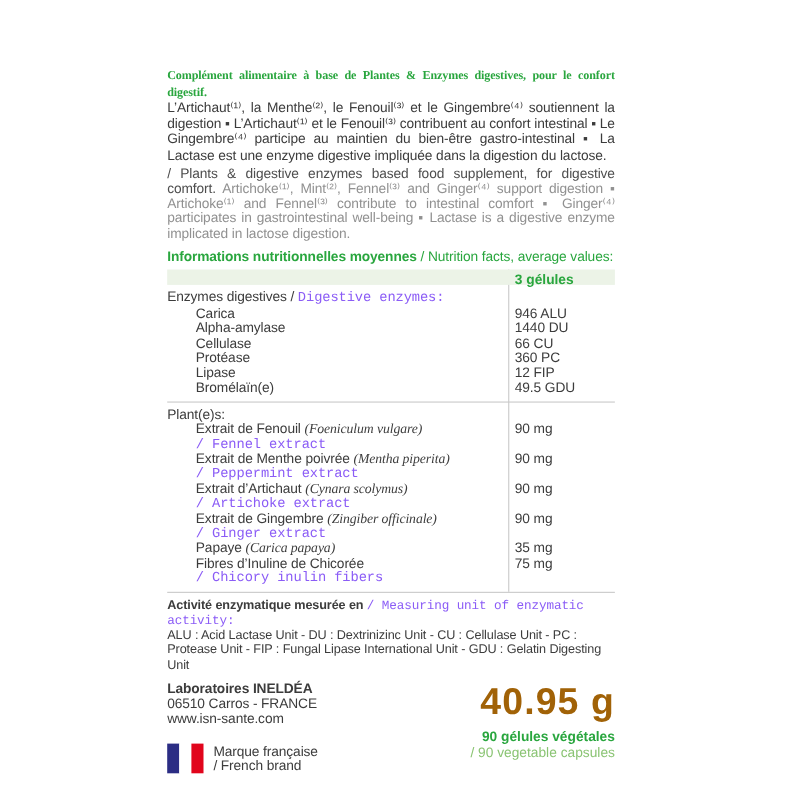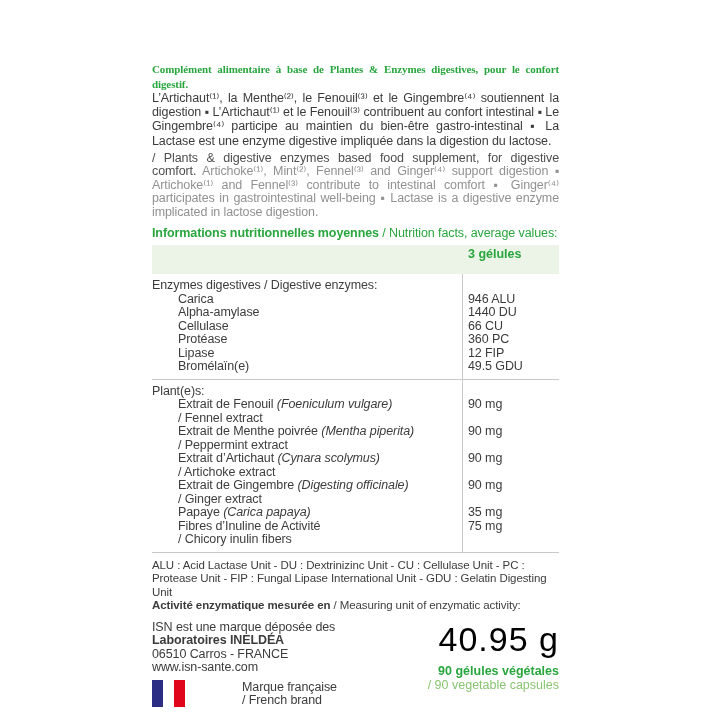--- a/index.html
+++ b/index.html
@@ -21,45 +21,45 @@
     color:#3c3c3c; letter-spacing:-0.1px;
   }
   .para.en { color:#919191; margin-top:4px; line-height:13.5px; }
   .lead { color:#4e4e4e; }
 
   .nutri-heading { margin-top:7px; font-size:12.5px; line-height:14px; color:#29a63e; letter-spacing:-0.1px; }
   .nutri-heading .bold { font-weight:bold; }
 
   .table { position:relative; margin-top:5px; border-bottom:1px solid #c9c9c9; padding-bottom:5px; }
   .vline { position:absolute; left:310px; top:0; bottom:0; width:1px; background:#c9c9c9; }
-  .thead { height:29px; background:#ecf3e7; position:relative; }
+  .thead { height:14px; background:#ecf3e7; position:relative; }
   .th-value { position:absolute; left:316px; top:0; line-height:19px; color:#29a63e; font-weight:bold; font-size:12.5px; }
   .rows { padding-top:5px; }
   .row { position:relative; font-size:12.5px; line-height:13.5px; color:#3c3c3c; letter-spacing:-0.1px; }
   .row .val { position:absolute; left:316px; top:0; white-space:nowrap; }
   .indent { padding-left:26px; }
-  .gray { color:#404040; }
+  .gray { color:#8b5cf6;font-family:Liberation Mono, monospace; }
   .sect-divider { border-top:1px solid #c9c9c9; margin:5px 0; }
-  .latin { font-style:italic; }
+  .latin { font-style:italic;font-family:Liberation Serif, serif; }
 
   .footnote { margin-top:6px; font-size:11.5px; line-height:13.5px; color:#3c3c3c; letter-spacing:-0.1px; }
   .footnote .bold { font-weight:bold; }
 
   .footer { margin-top:8px; display:flex; justify-content:space-between; align-items:flex-start; }
   .company-block { font-size:12.5px; line-height:13.5px; color:#3c3c3c; letter-spacing:-0.1px; }
   .company-name { font-weight:bold; }
-  .brand-row { display:flex; margin-top:5px;gap:48px; }
+  .brand-row { display:flex; margin-top:15px; }
   .flag { display:flex; width:33px; height:27px; flex:0 0 auto; }
   .flag .b { width:11px; background:#2b2d84; }
   .flag .w { width:11px; background:#ffffff; }
   .flag .r { width:11px; background:#e1051c; }
   .brand-text { margin-left:9px; font-size:12.5px; line-height:13.5px; color:#3c3c3c; padding-top:1px; }
 
   .weight-block { text-align:right; padding-top:3px; }
-  .net-weight { font-size:34px; line-height:31px; font-weight:400; color:#000000; letter-spacing:1px; white-space:nowrap; }
+  .net-weight { font-size:34px; line-height:31px; font-weight:700; color:#a16207; letter-spacing:1px; white-space:nowrap; }
   .capsules-fr { margin-top:10px; color:#29a63e; font-weight:bold; font-size:12.5px; line-height:13px; }
   .capsules-en { color:#8ac473; font-size:12.5px; line-height:13px; margin-top:1px; }
 </style>
 </head>
 <body>
 
 <div class="page">
   <div class="content">
 
     <p class="title">Complément alimentaire à base de Plantes &amp; Enzymes digestives, pour le confort digestif.</p>
@@ -94,40 +94,39 @@
 
         <div class="row indent"><span>Extrait de Fenouil </span><span class="latin">(Foeniculum vulgare)</span><span class="val">90 mg</span></div>
         <div class="row indent gray">/ Fennel extract</div>
 
         <div class="row indent"><span>Extrait de Menthe poivrée </span><span class="latin">(Mentha piperita)</span><span class="val">90 mg</span></div>
         <div class="row indent gray">/ Peppermint extract</div>
 
         <div class="row indent"><span>Extrait d’Artichaut </span><span class="latin">(Cynara scolymus)</span><span class="val">90 mg</span></div>
         <div class="row indent gray">/ Artichoke extract</div>
 
-        <div class="row indent"><span>Extrait de Gingembre </span><span class="latin">(Digesting officinale)</span><span class="val">90 mg</span></div>
+        <div class="row indent"><span>Extrait de Gingembre </span><span class="latin">(Zingiber officinale)</span><span class="val">90 mg</span></div>
         <div class="row indent gray">/ Ginger extract</div>
 
         <div class="row indent"><span>Papaye </span><span class="latin">(Carica papaya)</span><span class="val">35 mg</span></div>
 
-        <div class="row indent"><span>Fibres d’Inuline de Activité</span><span class="latin"></span><span class="val">75 mg</span></div>
+        <div class="row indent"><span>Fibres d’Inuline de Chicorée</span><span class="latin"></span><span class="val">75 mg</span></div>
         <div class="row indent gray">/ Chicory inulin fibers</div>
 
       </div>
     </div>
 
     <div class="footnote">
+      <div><span class="bold">Activité enzymatique mesurée en </span><span class="gray">/ Measuring unit of enzymatic activity:</span></div>
       <div>ALU : Acid Lactase Unit - DU : Dextrinizinc Unit - CU : Cellulase Unit - PC : Protease Unit - FIP : Fungal Lipase International Unit - GDU : Gelatin Digesting Unit</div>
-      <div><span class="bold">Activité enzymatique mesurée en </span><span class="gray">/ Measuring unit of enzymatic activity:</span></div>
     </div>
 
     <div class="footer">
 
       <div class="company-block">
-        <div>ISN est une marque déposée des</div>
         <div class="company-name">Laboratoires INELDÉA</div>
         <div>06510 Carros - FRANCE</div>
         <div>www.isn-sante.com</div>
         <div class="brand-row">
           <div class="flag">
             <div class="b"></div>
             <div class="w"></div>
             <div class="r"></div>
           </div>
           <div class="brand-text">

